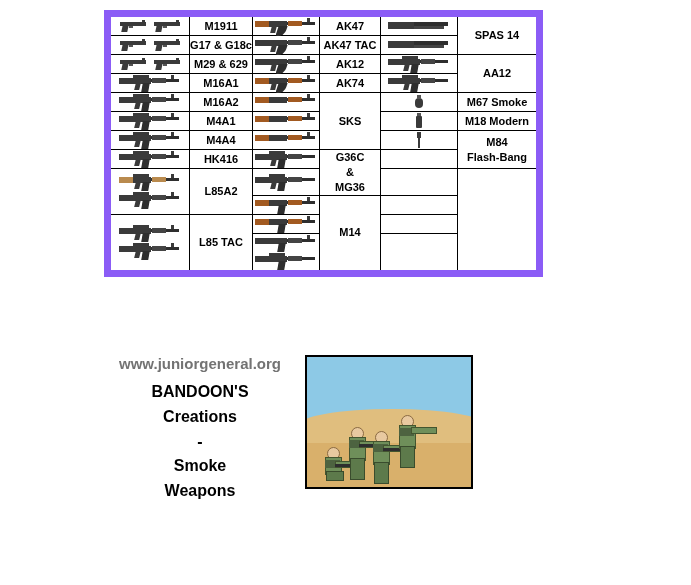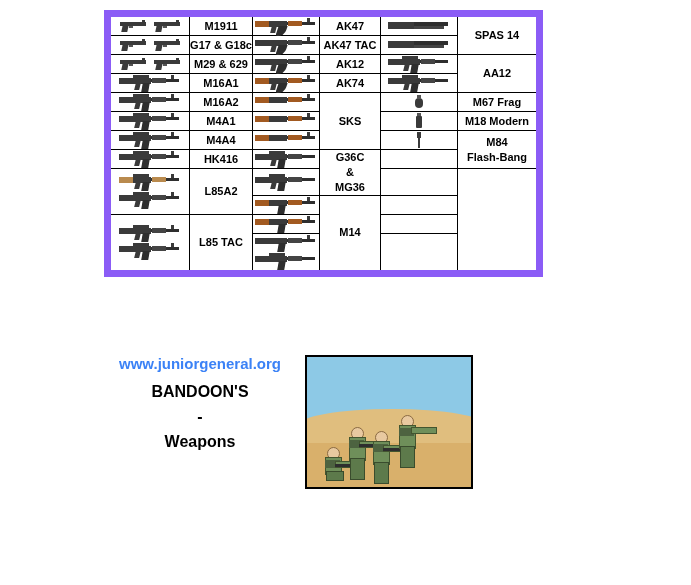--- a/index.html
+++ b/index.html
@@ -114,21 +114,21 @@
 
   
   #credit {
     position: absolute;
     left: 100px;
     top: 355px;
     width: 200px;
     text-align: center;
     font-size: 15px;
     font-weight: bold;
-    color: #3b82f6;
+    color: #737373;
   }
   #title-block {
     position: absolute;
     left: 96px;
     top: 380px;
     width: 208px;
     text-align: center;
     font-size: 16px;
     font-weight: bold;
     line-height: 1.55;
@@ -385,21 +385,21 @@
     <td class="c-lbl2 lbl" rowspan="3">SKS</td>
 
     <td class="c-pic3 pic-cell">
       <div class="gunrow">
         <span class="gren">
               <i class="egg"></i>
               <i class="cap"></i>
             </span>
       </div>
     </td>
-    <td class="c-lbl3 lbl">M67 Frag</td>
+    <td class="c-lbl3 lbl">M67 Smoke</td>
   </tr>
 
   <tr>
     <td class="c-pic1 pic-cell">
       <div class="gunrow">
         <span class="gun rifle">
               <i class="barrel"></i>
               <i class="fore"></i>
               <i class="recv"></i>
               <i class="stock"></i>
@@ -648,21 +648,23 @@
 
     <td class="c-pic3 pic-cell">&nbsp;</td>
   </tr>
 </tbody>
   </table>
 
 <div id="credit">www.juniorgeneral.org</div>
 
 <div id="title-block">
   <div>BANDOON'S</div>
+  <div>Creations</div>
   <div>-</div>
+  <div>Smoke</div>
   <div>Weapons</div>
 </div>
 
 <div id="illus">
   <div class="sky"></div>
   <div class="sand"></div>
   <div class="dune"></div>
 
   <div class="sold" style="left:14px; bottom:10px; width:28px; height:40px;">
     <div class="head" style="left:6px; top:10px;"></div>

